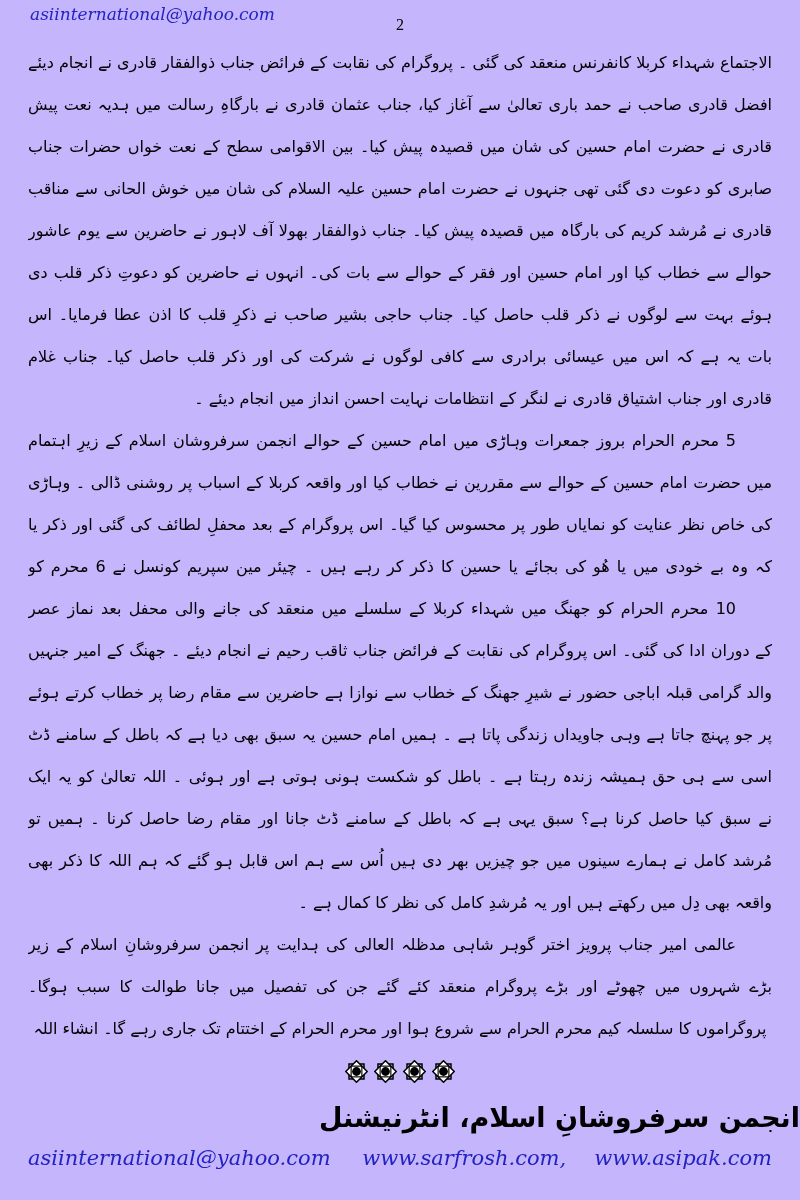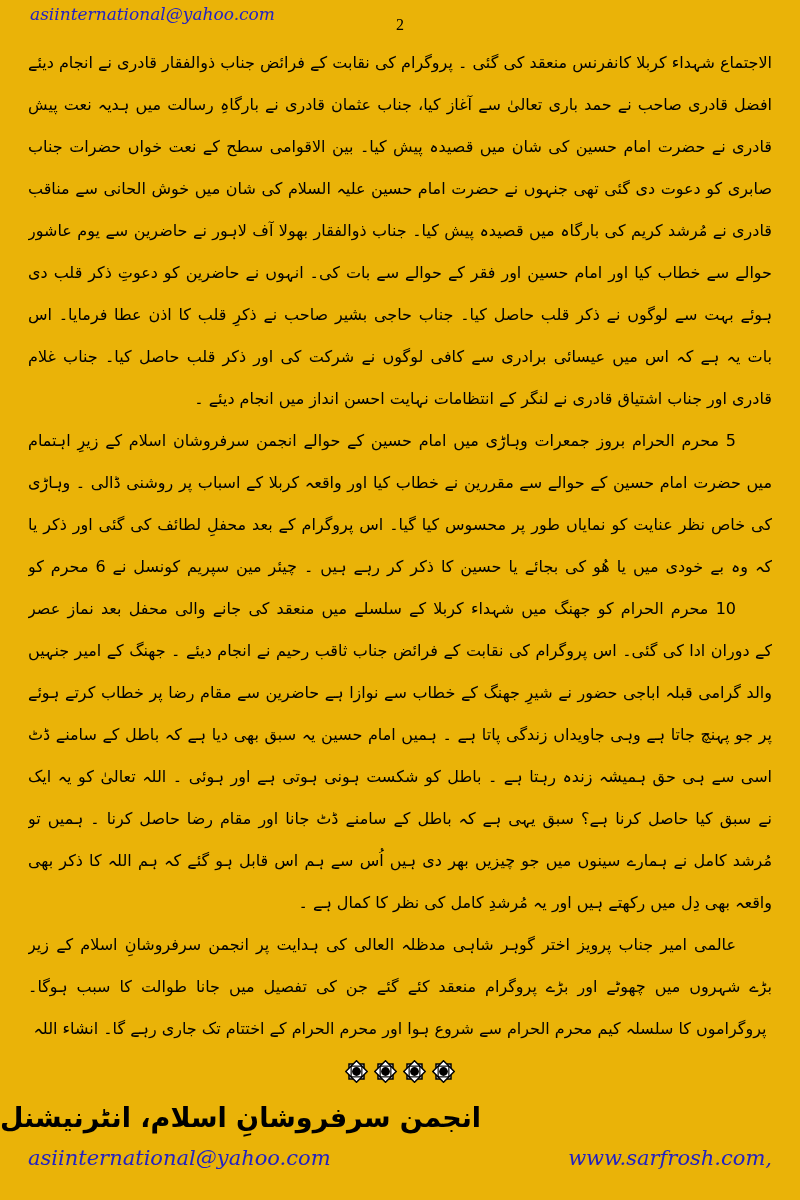--- a/index.html
+++ b/index.html
@@ -1,18 +1,18 @@
 <!DOCTYPE html>
 <html lang="ur"><head>
 <meta charset="utf-8">
 <style>
   html,body{margin:0;padding:0;background:#e8e8e8;}
   .page{
     position:relative;width:800px;height:1200px;margin:0 auto;
-    background:#eab308;color:#000;overflow:hidden;
+    background:#c4b5fd;color:#000;overflow:hidden;
     font-family:"DejaVu Sans",sans-serif;
   }
   .header-email{
     position:absolute;top:4px;left:30px;
     font-family:"DejaVu Serif",serif;font-style:italic;font-size:17px;
     color:#2323c2;
   }
   .page-number{
     position:absolute;top:16px;left:0;width:100%;text-align:center;
     font-family:"Liberation Serif",serif;font-size:16px;color:#000;
@@ -28,21 +28,21 @@
   }
   .uline.start{padding-right:36px;}
   .uline.end{text-align:right;text-align-last:right;}
   .uline.center{text-align:center;text-align-last:center;}
   .ornament-row{
     position:absolute;top:1060px;left:0;width:100%;
     text-align:center;line-height:0;
   }
   .star{display:inline-block;margin:0 3px;vertical-align:middle;}
   .org-title{
-    position:absolute;top:1102px;left:0;width:100%;text-align:left;
+    position:absolute;top:1102px;left:0;width:100%;text-align:right;
     direction:rtl;font-weight:bold;font-size:27px;letter-spacing:1px;
     font-family:"DejaVu Sans",sans-serif;color:#000;
   }
   .footer-row{
     position:absolute;top:1146px;left:28px;right:28px;
     display:flex;justify-content:space-between;align-items:baseline;
     font-family:"DejaVu Serif",serif;font-style:italic;font-size:21px;
     color:#2222c2;
   }
   .footer-links{display:flex;gap:28px;}
@@ -105,16 +105,17 @@
           <rect x="6.4" y="6.4" width="11.2" height="11.2" fill="none" stroke="#000" stroke-width="1.2"></rect>
           <circle cx="12" cy="12" r="4.6" fill="#000"></circle>
         </svg></span></div>
 
   <div class="org-title">انجمن سرفروشانِ اسلام، انٹرنیشنل</div>
 
   <div class="footer-row">
     <span>asiinternational@yahoo.com</span>
     <span class="footer-links">
       <span>www.sarfrosh.com,</span>
+      <span>www.asipak.com</span>
     </span>
   </div>
 
 </div>
 
 </body></html>

